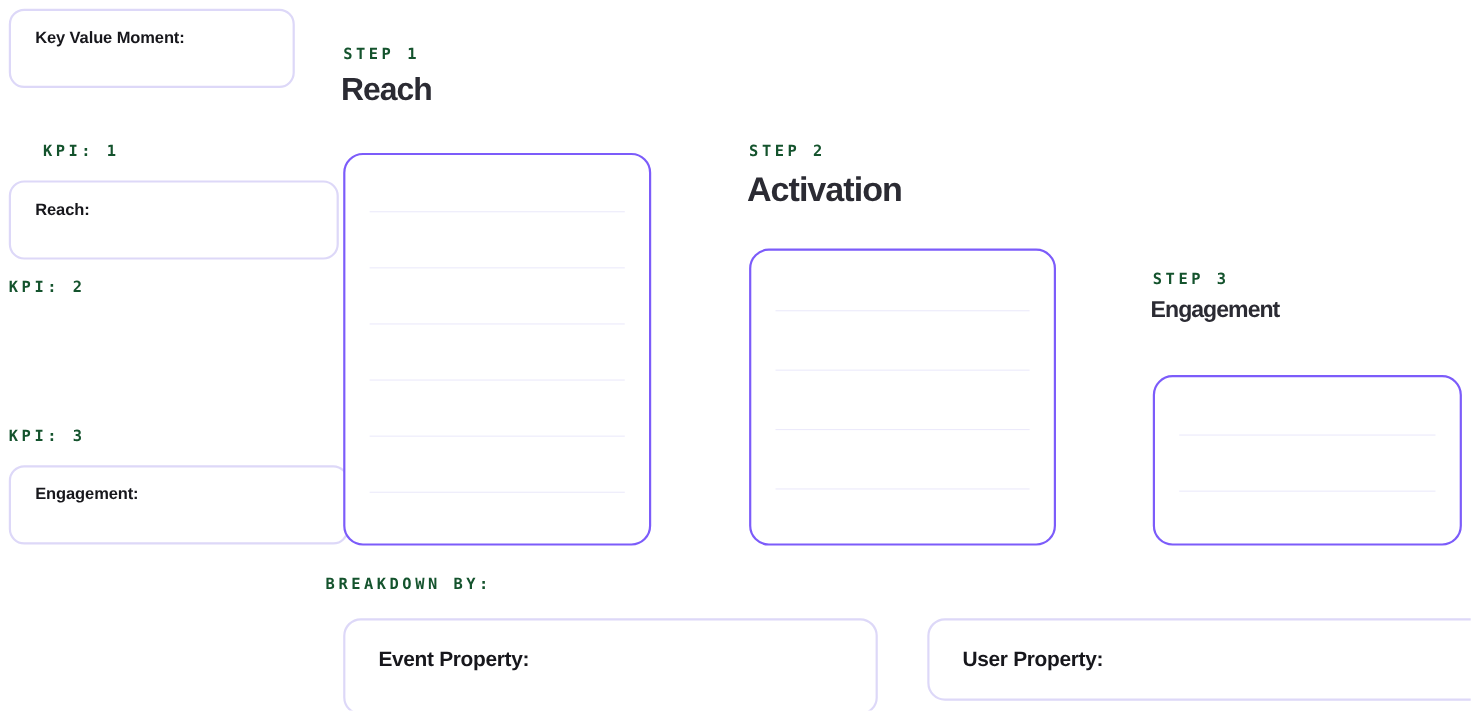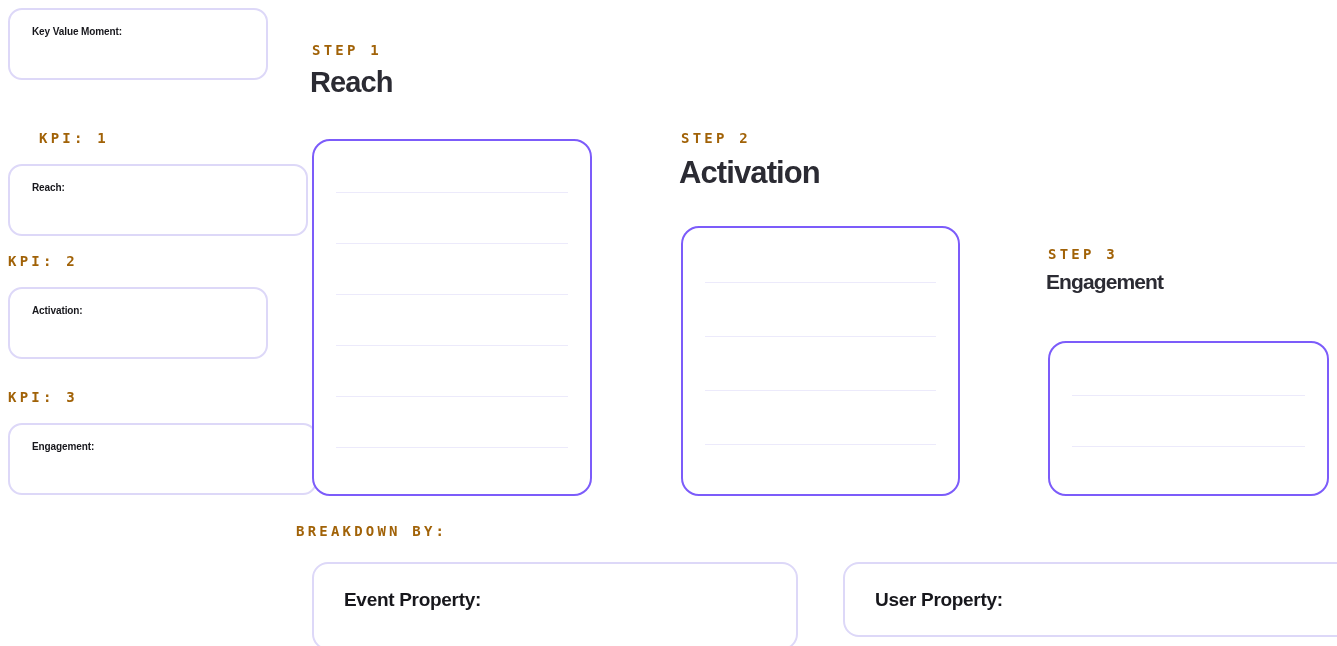--- a/index.html
+++ b/index.html
@@ -26,21 +26,21 @@
     position: absolute;
     box-sizing: border-box;
     background: #ffffff;
     border: 2px solid #ddd8f8;
     border-radius: 14px;
   }
   .soft-box > .box-label {
     position: absolute;
     left: 22px;
     top: 16px;
-    font-size: 10px;
+    font-size: 15px;
     font-weight: bold;
     color: #17171c;
     letter-spacing: -0.1px;
     white-space: nowrap;
   }
 
   .strong-card {
     position: absolute;
     box-sizing: border-box;
     background: #ffffff;
@@ -55,21 +55,21 @@
     height: 1px;
     background: #eceafb;
   }
 
   
   .eyebrow {
     position: absolute;
     font-family: "DejaVu Sans Mono", "Liberation Mono", monospace;
     font-size: 14px;
     font-weight: bold;
-    color: #a16207;
+    color: #14532d;
     letter-spacing: 3.2px;
     white-space: nowrap;
   }
 
   
   .step-title {
     position: absolute;
     font-size: 29px;
     font-weight: bold;
     color: #2b2b33;
@@ -114,23 +114,20 @@
   <div class="soft-box" id="kvm-box">
     <span class="box-label">Key Value Moment:</span>
   </div>
 
   <div class="eyebrow" id="kpi1-label">KPI: 1</div>
   <div class="soft-box" id="kpi1-box">
     <span class="box-label">Reach:</span>
   </div>
 
   <div class="eyebrow" id="kpi2-label">KPI: 2</div>
-  <div class="soft-box" id="kpi2-box">
-    <span class="box-label">Activation:</span>
-  </div>
 
   <div class="eyebrow" id="kpi3-label">KPI: 3</div>
   <div class="soft-box" id="kpi3-box">
     <span class="box-label">Engagement:</span>
   </div>
 
   <div class="eyebrow" id="step1-eyebrow">STEP 1</div>
   <div class="step-title t1" id="step1-title">Reach</div>
   <div class="strong-card" id="step1-card">
       <div class="rule" style="top: 51px;"></div>

